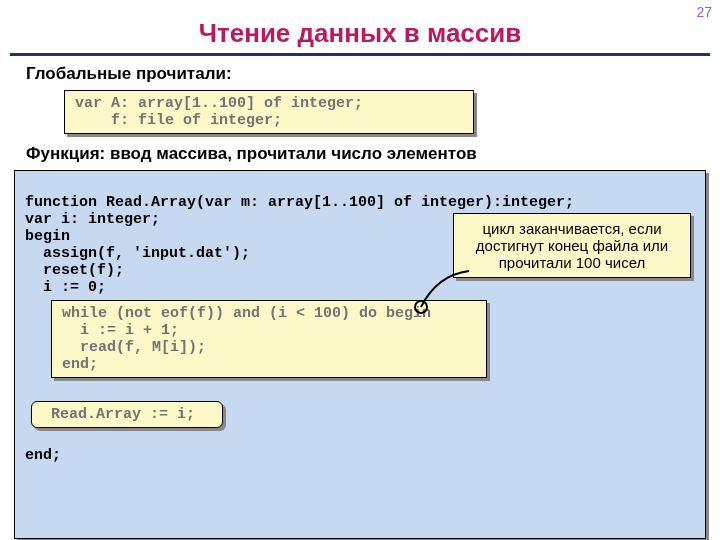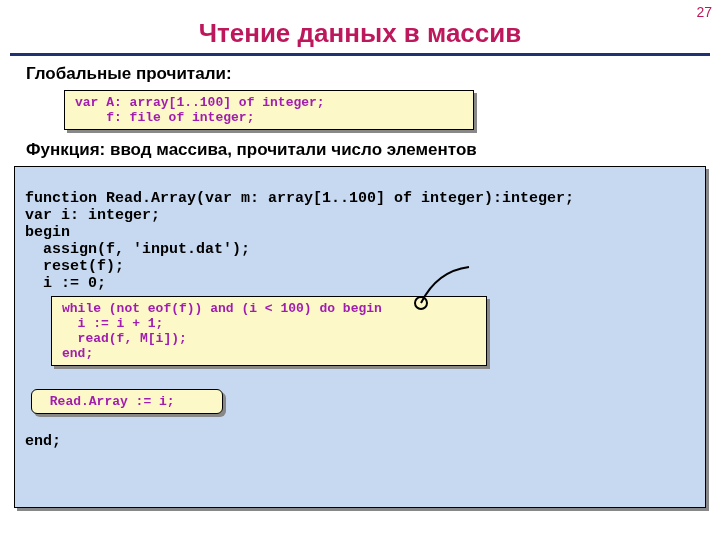--- a/index.html
+++ b/index.html
@@ -10,48 +10,48 @@
     height: 540px;
     font-family: Arial, sans-serif;
     background: #fff;
     position: relative;
   }
   .page-number {
     position: absolute;
     top: 4px;
     right: 8px;
     font-size: 14px;
-    color: #be185d;
+    color: #8b5cf6;
   }
   .title {
     font-size: 26px;
     font-weight: bold;
     padding: 18px 16px 4px 16px;
     border-bottom: 3px solid #203070;
     margin: 0 10px 8px 10px;
     color: #be185d;
     text-align: center;
   }
   .subtitle {
     font-size: 17px;
     font-weight: bold;
     margin: 6px 0 6px 26px;
     color: #000;
   }
   .codebox {
     background: #fdf8c8;
     border: 1.5px solid #000;
     font-family: "Courier New", monospace;
-    font-size: 13px;
+    font-size: 15px;
     font-weight: bold;
     white-space: pre;
     padding: 4px 10px;
     position: relative;
     box-shadow: 3px 3px 0 #888;
-    color: #a21caf;
+    color: #737373;
   }
   .box-vars {
     margin: 0 0 10px 64px;
     width: 410px;
   }
   .box-main {
     margin: 0 14px 0 14px;
     background: #c6d9f1;
     border: 1.5px solid #000;
     box-shadow: 3px 3px 0 #888;
@@ -116,18 +116,19 @@
   assign(f, 'input.dat');
   reset(f);
   i := 0;</span>
 <div class="codebox box-while">while (not eof(f)) and (i &lt; 100) do begin
   i := i + 1;
   read(f, M[i]);
 end;</div>
 <div class="codebox box-return"> Read.Array := i; </div>
 <span>end;</span>
 
+<div class="callout">цикл заканчивается, если достигнут конец файла или прочитали 100 чисел</div>
 
 <svg class="connector" style="top:96px; left:392px;" width="70" height="50">
   <path d="M62 4 Q30 8 14 40" stroke="#000" stroke-width="2" fill="none"></path>
   <circle cx="14" cy="40" r="6" fill="none" stroke="#000" stroke-width="2"></circle>
 </svg>
 </div>
 
 </body></html>

